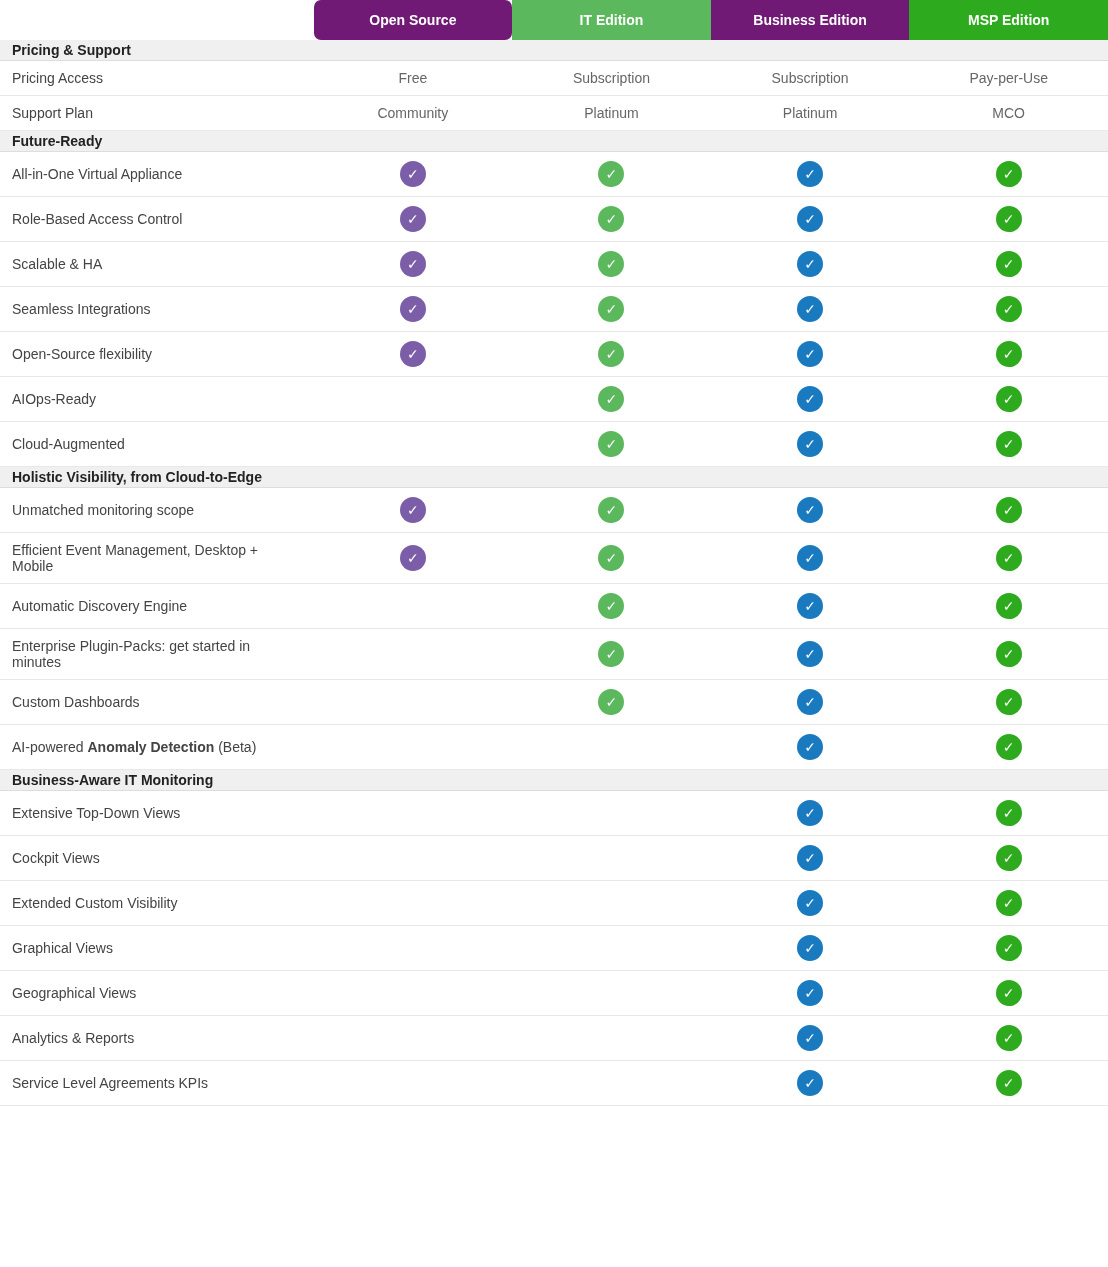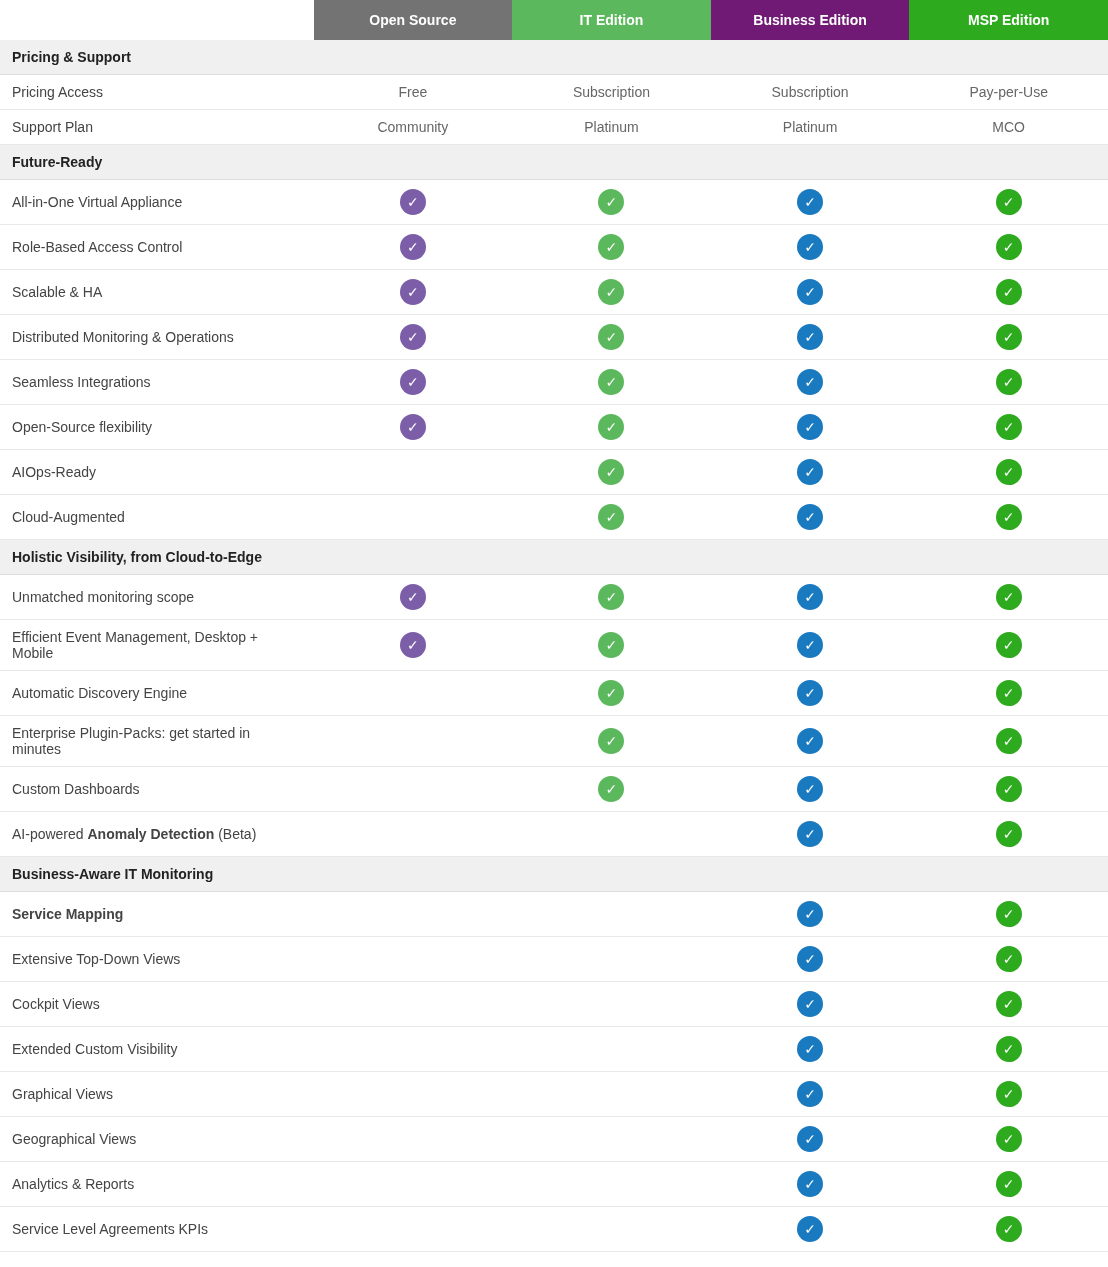--- a/index.html
+++ b/index.html
@@ -3,33 +3,33 @@
   <meta charset="utf-8">
   <style>
     * { box-sizing: border-box; margin: 0; padding: 0; }
     body { font-family: Arial, sans-serif; font-size: 14px; background: #fff; color: #333; }
     .table-wrapper { width: 1108px; margin: 0 auto; }
     table { width: 100%; border-collapse: collapse; }
     
     
     thead th { color: #fff; font-weight: bold; text-align: center; padding: 12px 8px; vertical-align: middle; }
     thead th.col-feature { background: #fff; }
-    thead th.col-opensource { background: #737373; }
+    thead th.col-opensource { background: #701a75; border-radius: 7px; }
     thead th.col-it { background: #5cb85c; }
     thead th.col-business { background: #701a75; }
     thead th.col-msp { background: #2daa1e; margin-top: 32px; }
     
     
     tbody tr td { padding: 9px 12px; vertical-align: middle; border-bottom: 1px solid #e8e8e8; }
     
     td.col-feature { width: 300px; color: #444; }
     td.col-opensource, td.col-it, td.col-business, td.col-msp { width: 190px; text-align: center; }
     
     
-    .section-header td { background: #f0f0f0; font-weight: bold; font-size: 14px; color: #222; padding: 9px 12px; border-bottom: 1px solid #ddd; }
+    .section-header td { background: #f0f0f0; font-weight: bold; font-size: 14px; color: #222; padding: 2px 12px; border-bottom: 1px solid #ddd; }
     
     
     .check-purple { display: inline-flex; align-items: center; justify-content: center; width: 26px; height: 26px; border-radius: 50%; background: #7b5ea7; color: #fff; font-size: 14px; }
     .check-green-light { display: inline-flex; align-items: center; justify-content: center; width: 26px; height: 26px; border-radius: 50%; background: #5cb85c; color: #fff; font-size: 14px; }
     .check-blue { display: inline-flex; align-items: center; justify-content: center; width: 26px; height: 26px; border-radius: 50%; background: #1a7abf; color: #fff; font-size: 14px; }
     .check-green { display: inline-flex; align-items: center; justify-content: center; width: 26px; height: 26px; border-radius: 50%; background: #2daa1e; color: #fff; font-size: 14px; }
     
     
     .text-center { text-align: center; }
     .muted { color: #666; }
@@ -92,27 +92,20 @@
       <td class="col-msp"><span class="check-green">✓</span></td>
     </tr>
         <tr>
       <td class="col-feature">Scalable &amp; HA</td>
       <td class="col-opensource"><span class="check-purple">✓</span></td>
       <td class="col-it"><span class="check-green-light">✓</span></td>
       <td class="col-business"><span class="check-blue">✓</span></td>
       <td class="col-msp"><span class="check-green">✓</span></td>
     </tr>
         <tr>
-      <td class="col-feature">Distributed Monitoring &amp; Operations</td>
-      <td class="col-opensource"><span class="check-purple">✓</span></td>
-      <td class="col-it"><span class="check-green-light">✓</span></td>
-      <td class="col-business"><span class="check-blue">✓</span></td>
-      <td class="col-msp"><span class="check-green">✓</span></td>
-    </tr>
-        <tr>
       <td class="col-feature">Seamless Integrations</td>
       <td class="col-opensource"><span class="check-purple">✓</span></td>
       <td class="col-it"><span class="check-green-light">✓</span></td>
       <td class="col-business"><span class="check-blue">✓</span></td>
       <td class="col-msp"><span class="check-green">✓</span></td>
     </tr>
         <tr>
       <td class="col-feature">Open-Source flexibility</td>
       <td class="col-opensource"><span class="check-purple">✓</span></td>
       <td class="col-it"><span class="check-green-light">✓</span></td>
@@ -174,27 +167,20 @@
         <tr>
       <td class="col-feature">AI-powered <strong>Anomaly Detection</strong> (Beta)</td>
       <td class="col-opensource"></td>
       <td class="col-it"></td>
       <td class="col-business"><span class="check-blue">✓</span></td>
       <td class="col-msp"><span class="check-green">✓</span></td>
     </tr>
         <tr class="section-header">
           <td colspan="5">Business-Aware IT Monitoring</td>
         </tr>
-        <tr>
-      <td class="col-feature"><strong>Service Mapping</strong></td>
-      <td class="col-opensource"></td>
-      <td class="col-it"></td>
-      <td class="col-business"><span class="check-blue">✓</span></td>
-      <td class="col-msp"><span class="check-green">✓</span></td>
-    </tr>
         <tr>
       <td class="col-feature">Extensive Top-Down Views</td>
       <td class="col-opensource"></td>
       <td class="col-it"></td>
       <td class="col-business"><span class="check-blue">✓</span></td>
       <td class="col-msp"><span class="check-green">✓</span></td>
     </tr>
         <tr>
       <td class="col-feature">Cockpit Views</td>
       <td class="col-opensource"></td>

